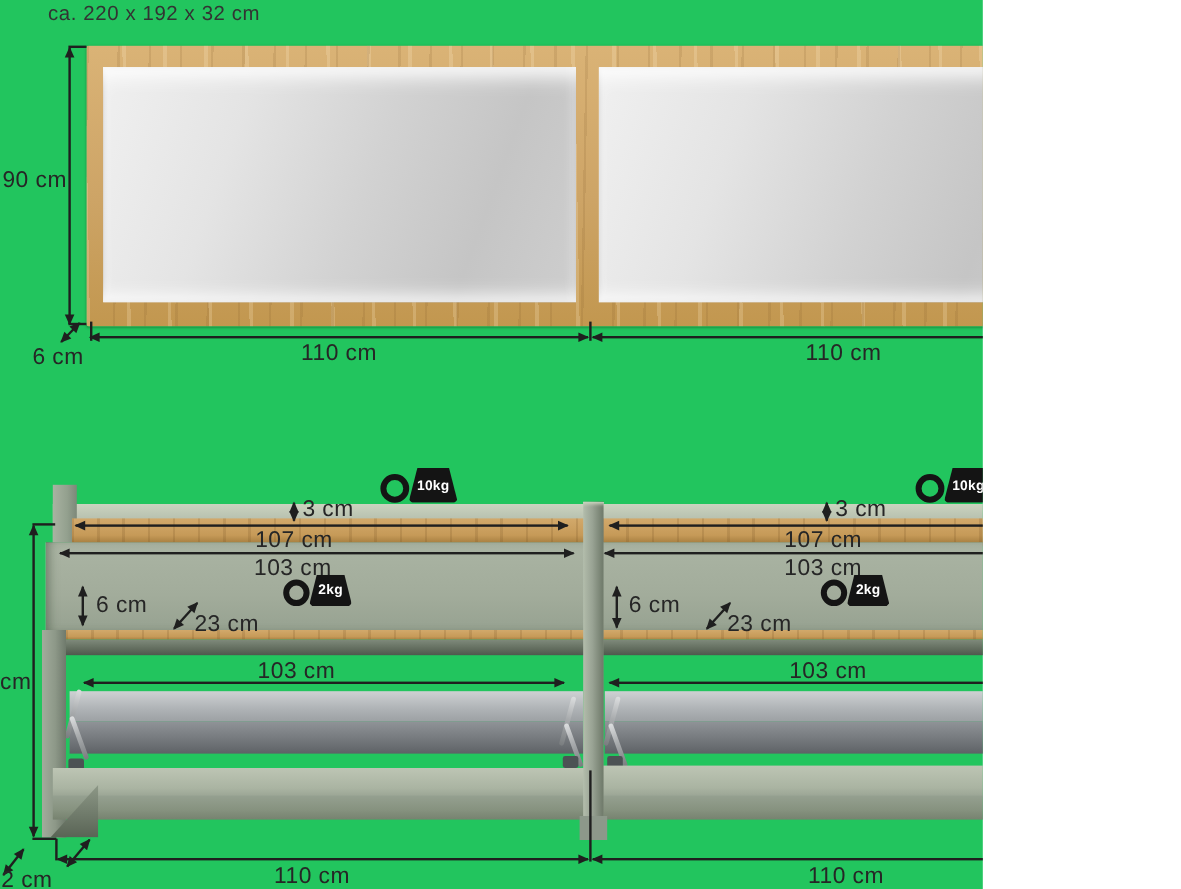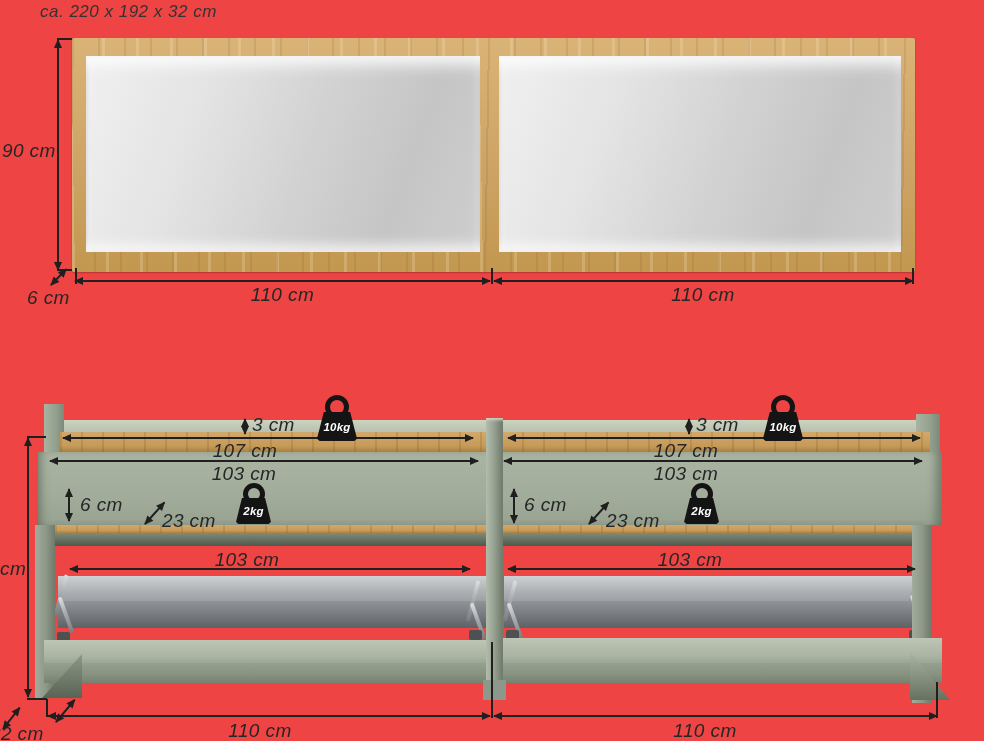--- a/index.html
+++ b/index.html
@@ -1,17 +1,17 @@
 <!DOCTYPE html>
 <html><head>
 <meta charset="utf-8">
 <style>
   html,body{margin:0;padding:0;background:#fff;}
-  .canvas{position:relative;width:984px;height:741px;background:#ef4444;overflow:hidden;
-          font-family:"Liberation Sans",sans-serif;color:#262626;font-style:italic;}
+  .canvas{position:relative;width:819px;height:741px;background:#22c55e;overflow:hidden;
+          font-family:"Liberation Sans",sans-serif;color:#262626;}
   .abs{position:absolute;}
   
   .wood{background:
     repeating-linear-gradient(91deg, rgba(120,82,35,0.14) 0 2px, rgba(0,0,0,0) 2px 26px),
     repeating-linear-gradient(89deg, rgba(255,238,205,0.22) 0 3px, rgba(0,0,0,0) 3px 34px),
     linear-gradient(180deg,#dab376 0%,#cda466 55%,#c2974f 100%);}
   .wood2{background:
     repeating-linear-gradient(90deg, rgba(110,75,30,0.18) 0 2px, rgba(0,0,0,0) 2px 21px),
     linear-gradient(180deg,#d2a96b 0%,#c69a58 70%,#a98142 100%);}
   
@@ -52,21 +52,21 @@
   .dark-band{background:linear-gradient(180deg,#7f8a7b 0%,#646f60 55%,#4e584d 100%);}
   .railtop{background:linear-gradient(180deg,#cbd3bf 0%,#b4bead 45%,#a7b1a0 100%);}
   .endcap{background:linear-gradient(90deg,#a9b3a2 0%,#93a08e 60%,#7c8879 100%);}
   .hinge{position:absolute;z-index:2;}
   .hinge .b1,.hinge .b2{position:absolute;width:4px;border-radius:2px;
         background:linear-gradient(180deg,#dcdedf 0%,#a9acae 45%,#797d7f 100%);}
   .hinge .b1{height:42px;transform:rotate(15deg);left:3px;top:2px;}
   .hinge .b2{height:38px;transform:rotate(-20deg);left:8px;top:24px;}
   .hinge .base{position:absolute;left:1px;bottom:0;width:13px;height:10px;background:#4c5254;border-radius:2px;}
   
-  .weight{position:absolute;z-index:7;display:flex;flex-direction:column;align-items:center;}
+  .weight{position:absolute;z-index:7;display:flex;align-items:flex-end;}
   .w-ring{width:14px;height:14px;border:5.5px solid #141414;border-radius:50%;background:transparent;}
   .w-body{margin-top:-7px;background:#141414;display:flex;align-items:center;justify-content:center;
           border-radius:3px;clip-path:polygon(17% 0,83% 0,100% 92%,94% 100%,6% 100%,0 92%);}
   .w-body span{color:#fff;font-weight:bold;font-size:11.5px;letter-spacing:0.2px;}
   .w10 .w-body{width:40px;height:29px;}
   .w2 .w-body{width:35px;height:26px;}
   .w2 .w-ring{width:12px;height:12px;border-width:5px;}
   .tipL{clip-path:polygon(100% 0,100% 100%,0 100%);background:linear-gradient(180deg,#8d9887 0%,#596455 100%);}
   .tipR{clip-path:polygon(0 0,100% 100%,0 100%);background:linear-gradient(180deg,#aab4a2 0%,#66715f 100%);}
 </style>

